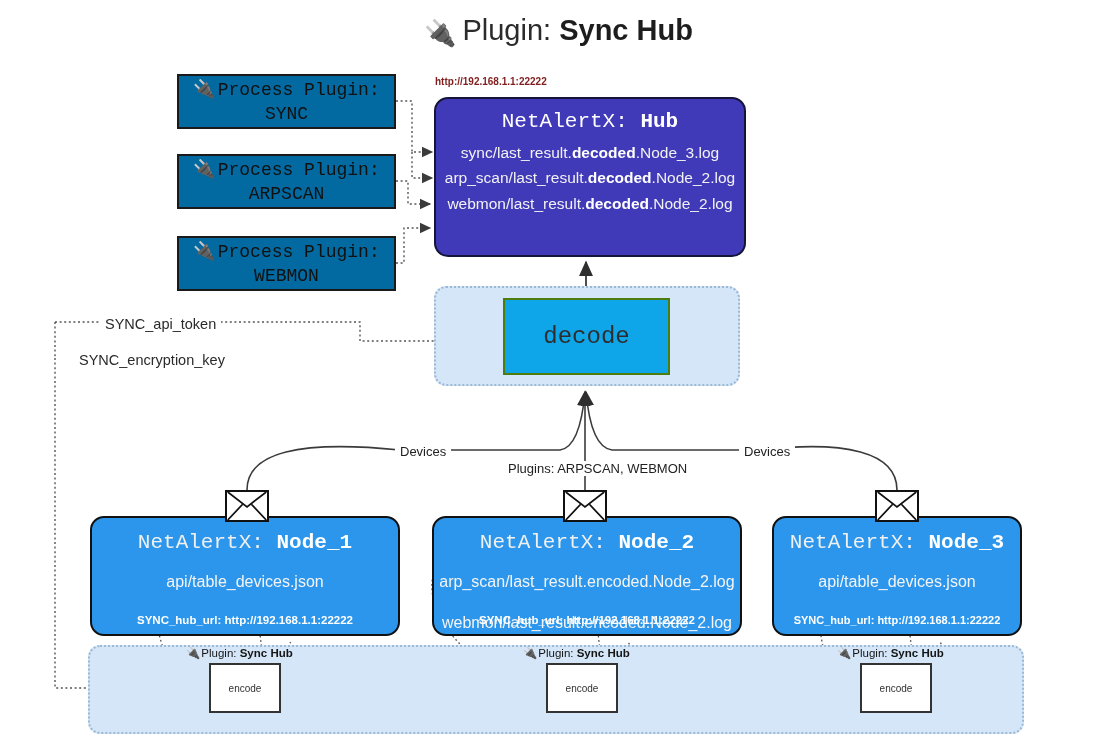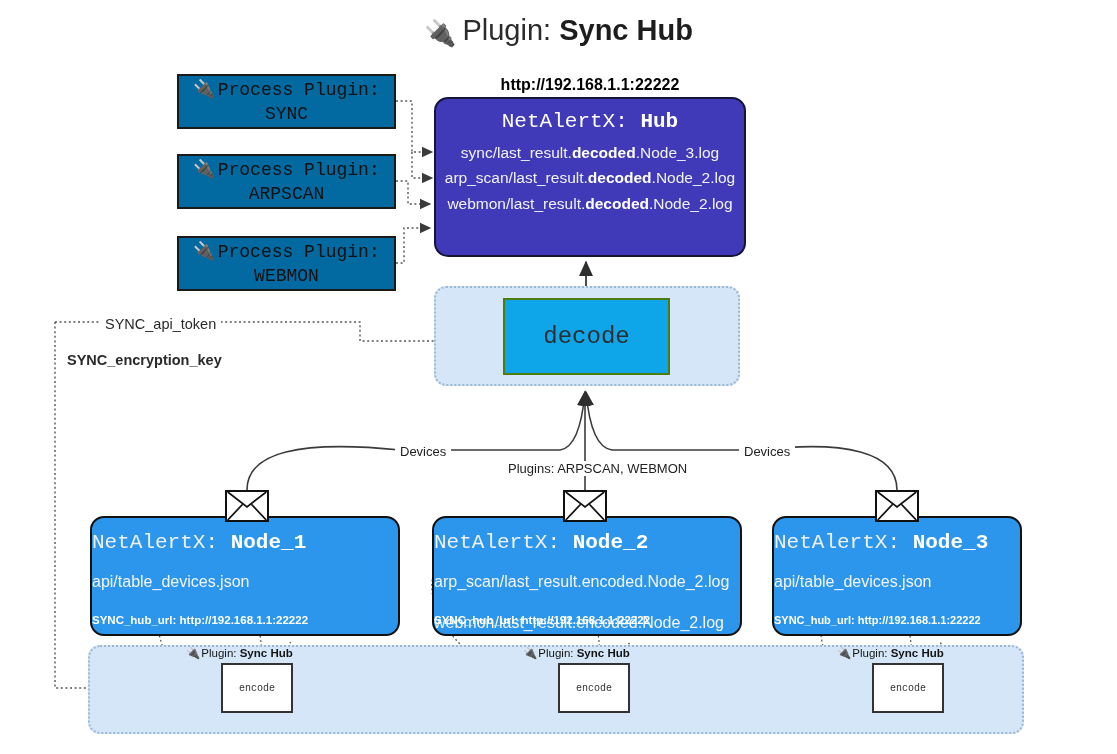--- a/index.html
+++ b/index.html
@@ -17,71 +17,71 @@
 
   
   .procbox{border:2px solid #1a1a1a;background:#0369a1;
            font-family:"Liberation Mono", monospace;font-size:18px;color:#111;
            display:flex;flex-direction:column;align-items:center;justify-content:center;
            line-height:1.35;z-index:5;}
   .procbox .l1{white-space:nowrap;}
   .procbox .plug{font-family:"Liberation Sans",sans-serif;margin-right:2px;}
 
   
-  #hub-url{left:435px;top:76px;width:310px;text-align:center;font-size:16px;font-weight:bold;color:#000000;}
+  #hub-url{left:435px;top:76px;width:310px;text-align:left;font-size:10px;font-weight:bold;color:#7f1d1d;}
   #hub{left:434px;top:97px;width:312px;height:160px;background:#4039b8;border:2px solid #15153a;
        border-radius:14px;z-index:4;display:flex;flex-direction:column;align-items:center;
        padding-top:11px;}
   #hub .hub-title{font-family:"Liberation Mono", monospace;font-size:21px;color:#fff;margin-bottom:7px;}
   #hub .hub-title b{font-weight:bold;}
   #hub .logline{font-size:15.5px;color:#f2f2f2;line-height:1.63;white-space:nowrap;}
   #hub .logline b{color:#ffffff;font-weight:bold;}
 
   
   #decode-group{left:434px;top:286px;width:306px;height:100px;background:#d4e6f8;
                 border:2px dotted #9bb8d4;border-radius:12px;z-index:3;}
   #decode-box{left:503px;top:298px;width:167px;height:77px;background:#0ea5e9;border:2px solid #4d7c0f;
               display:flex;align-items:center;justify-content:center;
               font-family:"Liberation Mono", monospace;font-size:24px;color:#2d2d2d;z-index:4;}
 
   
   .tokenlabel{font-size:14.5px;color:#2a2a2a;background:#fff;padding:0 5px;white-space:nowrap;z-index:6;}
   #tok-api{left:100px;top:316px;}
-  #tok-enc{left:62px;top:352px;font-weight:bold;}
+  #tok-enc{left:74px;top:352px;}
 
   
   .edgelabel{font-size:13px;color:#222;background:#fff;padding:0 5px;white-space:nowrap;z-index:6;}
   #lbl-dev-left{left:395px;top:444px;}
   #lbl-dev-right{left:739px;top:444px;}
   #lbl-plugins{left:503px;top:461px;}
 
   
   .node{background:#2b96ec;border:2px solid #111;border-radius:14px;z-index:4;
-        display:flex;flex-direction:column;align-items:flex-start;padding-top:13px;}
+        display:flex;flex-direction:column;align-items:center;padding-top:13px;}
   .node .n-title{font-family:"Liberation Mono", monospace;font-size:21px;color:#f0f0f0;}
   .node .n-title b{color:#fff;font-weight:bold;}
   .node .n-line{font-size:16px;color:#f4f4f4;white-space:nowrap;}
   .node .n-url{font-size:11.5px;font-weight:bold;color:#fff;white-space:nowrap;position:absolute;bottom:8px;}
   #node1{left:90px;top:516px;width:310px;height:120px;}
   #node2{left:432px;top:516px;width:310px;height:120px;}
   #node3{left:772px;top:516px;width:250px;height:120px;}
   #node1 .n-line{margin-top:19px;}
   #node3 .n-line{margin-top:19px;}
   #node2 .n-line{margin-top:15px;line-height:1.6;}
   #node3 .n-url{font-size:11px;}
 
   
   .envelope{width:44px;height:32px;background:#fff;border:2px solid #111;z-index:7;}
 
   
   #encode-band{left:88px;top:645px;width:936px;height:89px;background:#d4e6f8;
                border:2px dotted #9bb8d4;border-radius:12px;z-index:2;}
   .encode-box{width:72px;height:50px;background:#fff;border:2px solid #333;z-index:5;
               display:flex;align-items:center;justify-content:center;
-              font-family:Liberation Mono, monospace;font-size:10px;color:#333;margin-left:12px;}
+              font-family:Liberation Sans, sans-serif;font-size:10px;color:#333;}
   .encode-cap{font-size:11.5px;color:#151515;white-space:nowrap;z-index:6;}
   .encode-cap b{font-weight:bold;}
   .encode-cap .plug{margin-right:1px;}
   #enc1{left:209px;top:663px;} #cap1{left:186px;top:646px;}
   #enc2{left:546px;top:663px;} #cap2{left:523px;top:646px;}
   #enc3{left:860px;top:663px;} #cap3{left:837px;top:646px;}
 </style>
 </head>
 <body>
 

